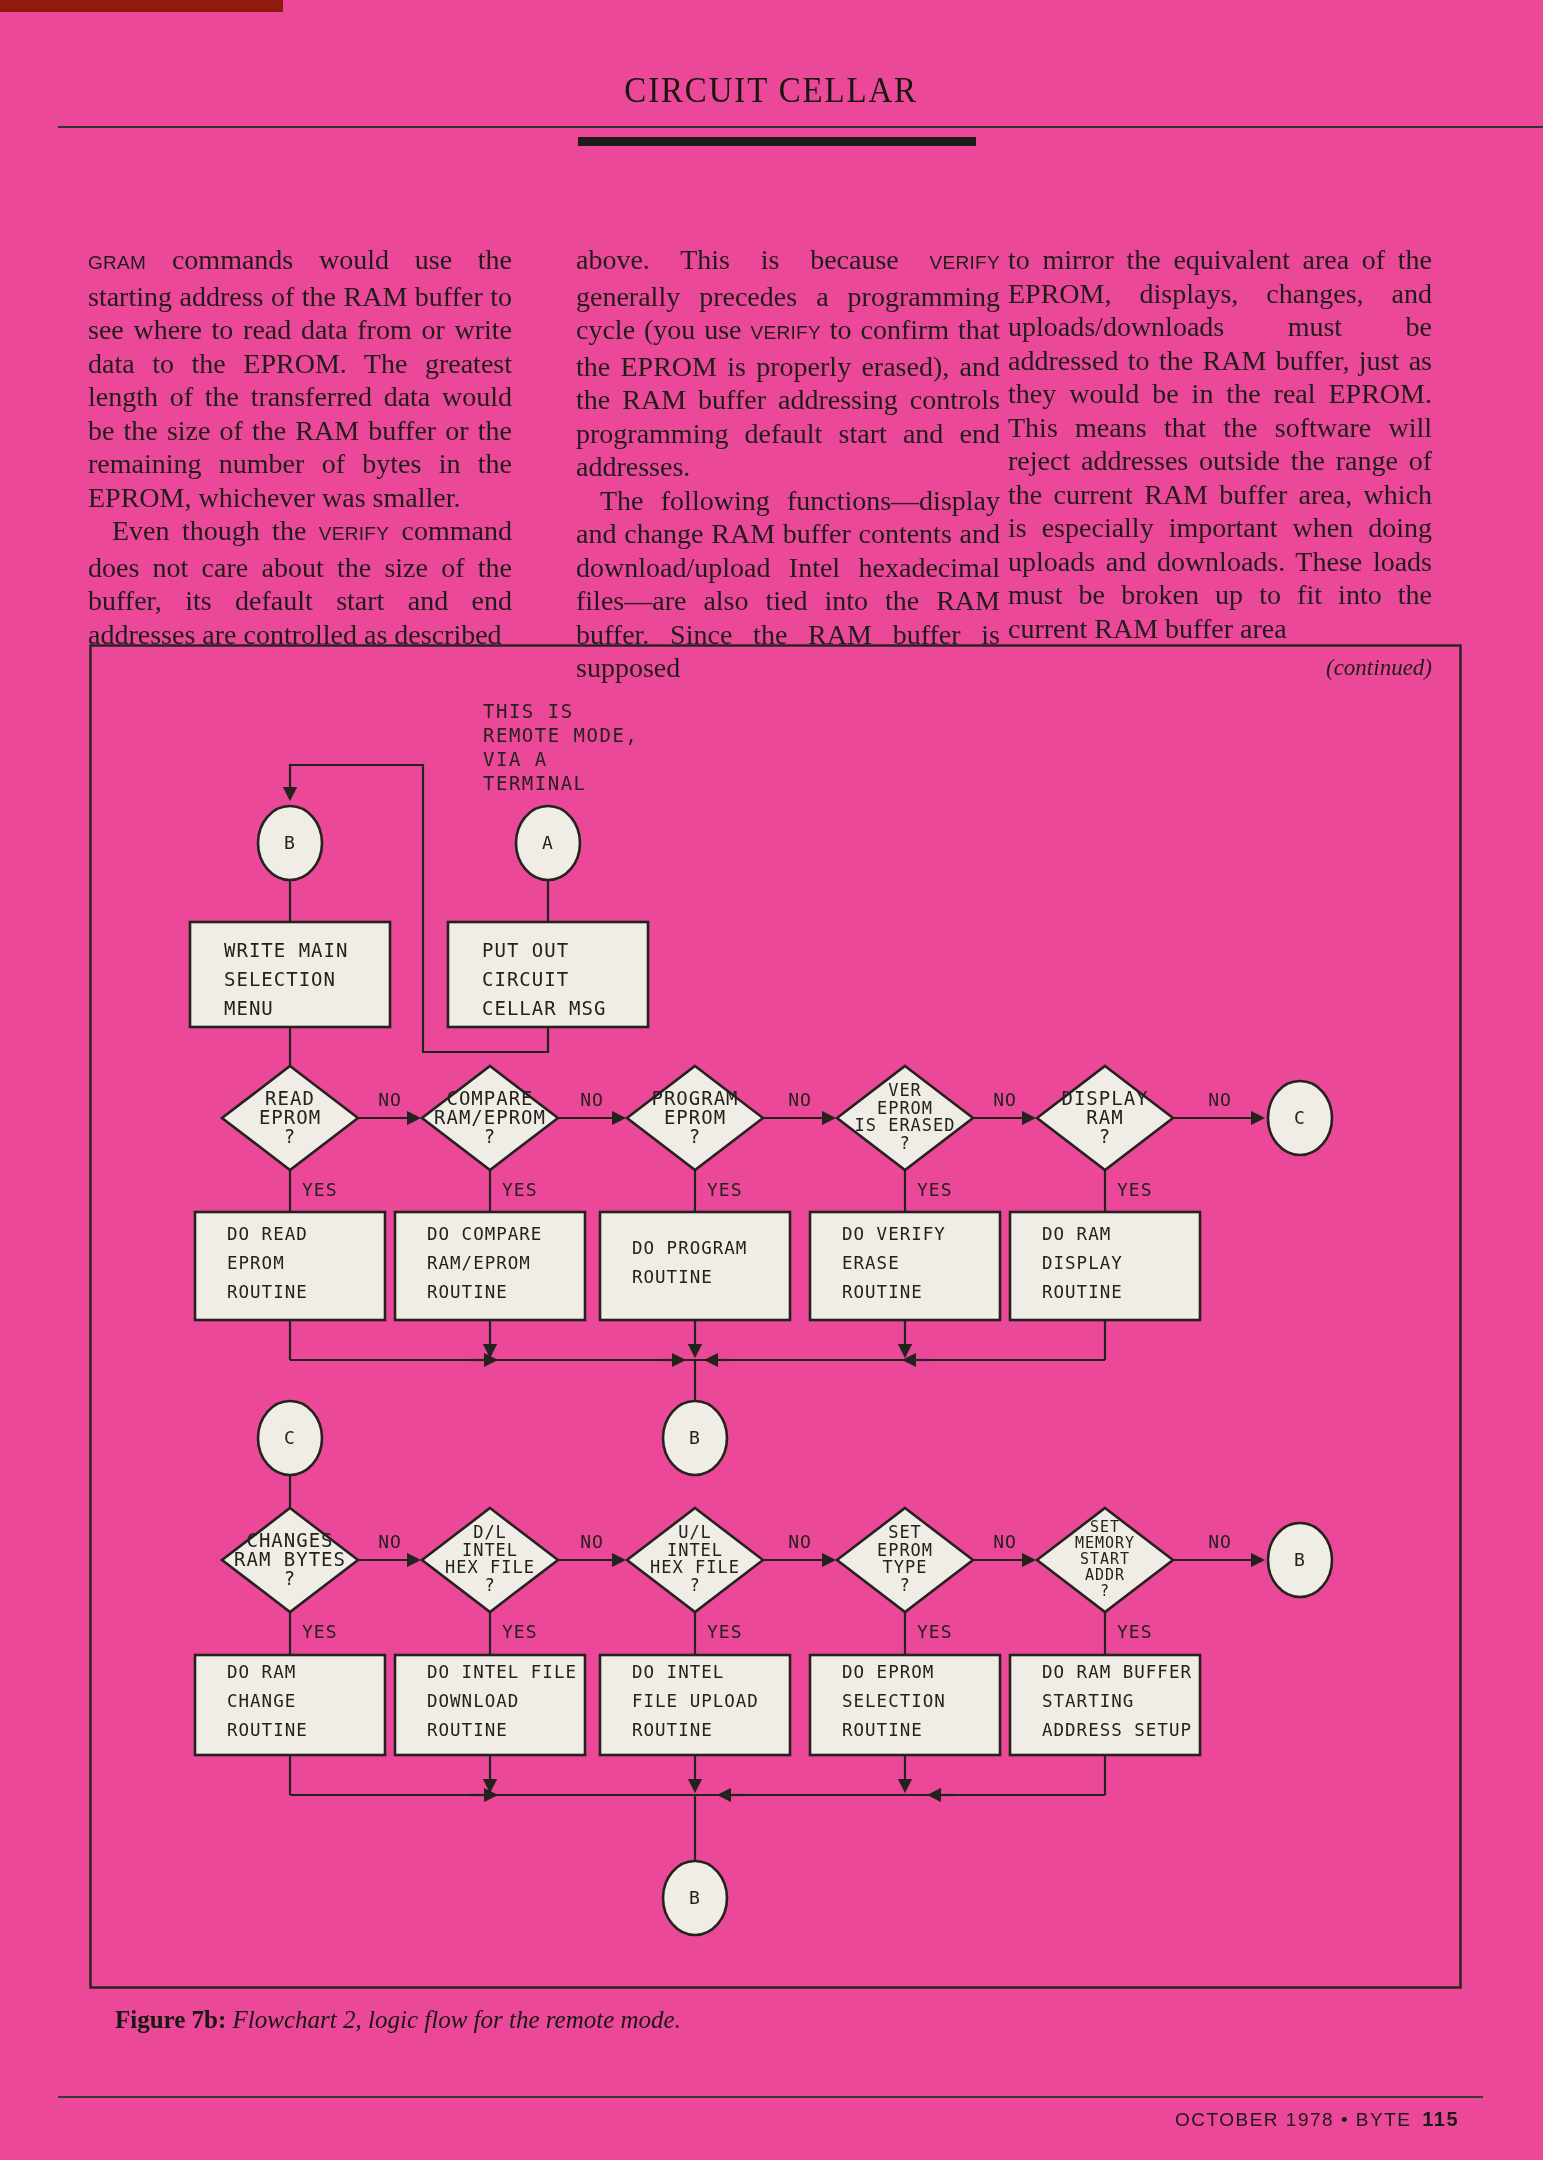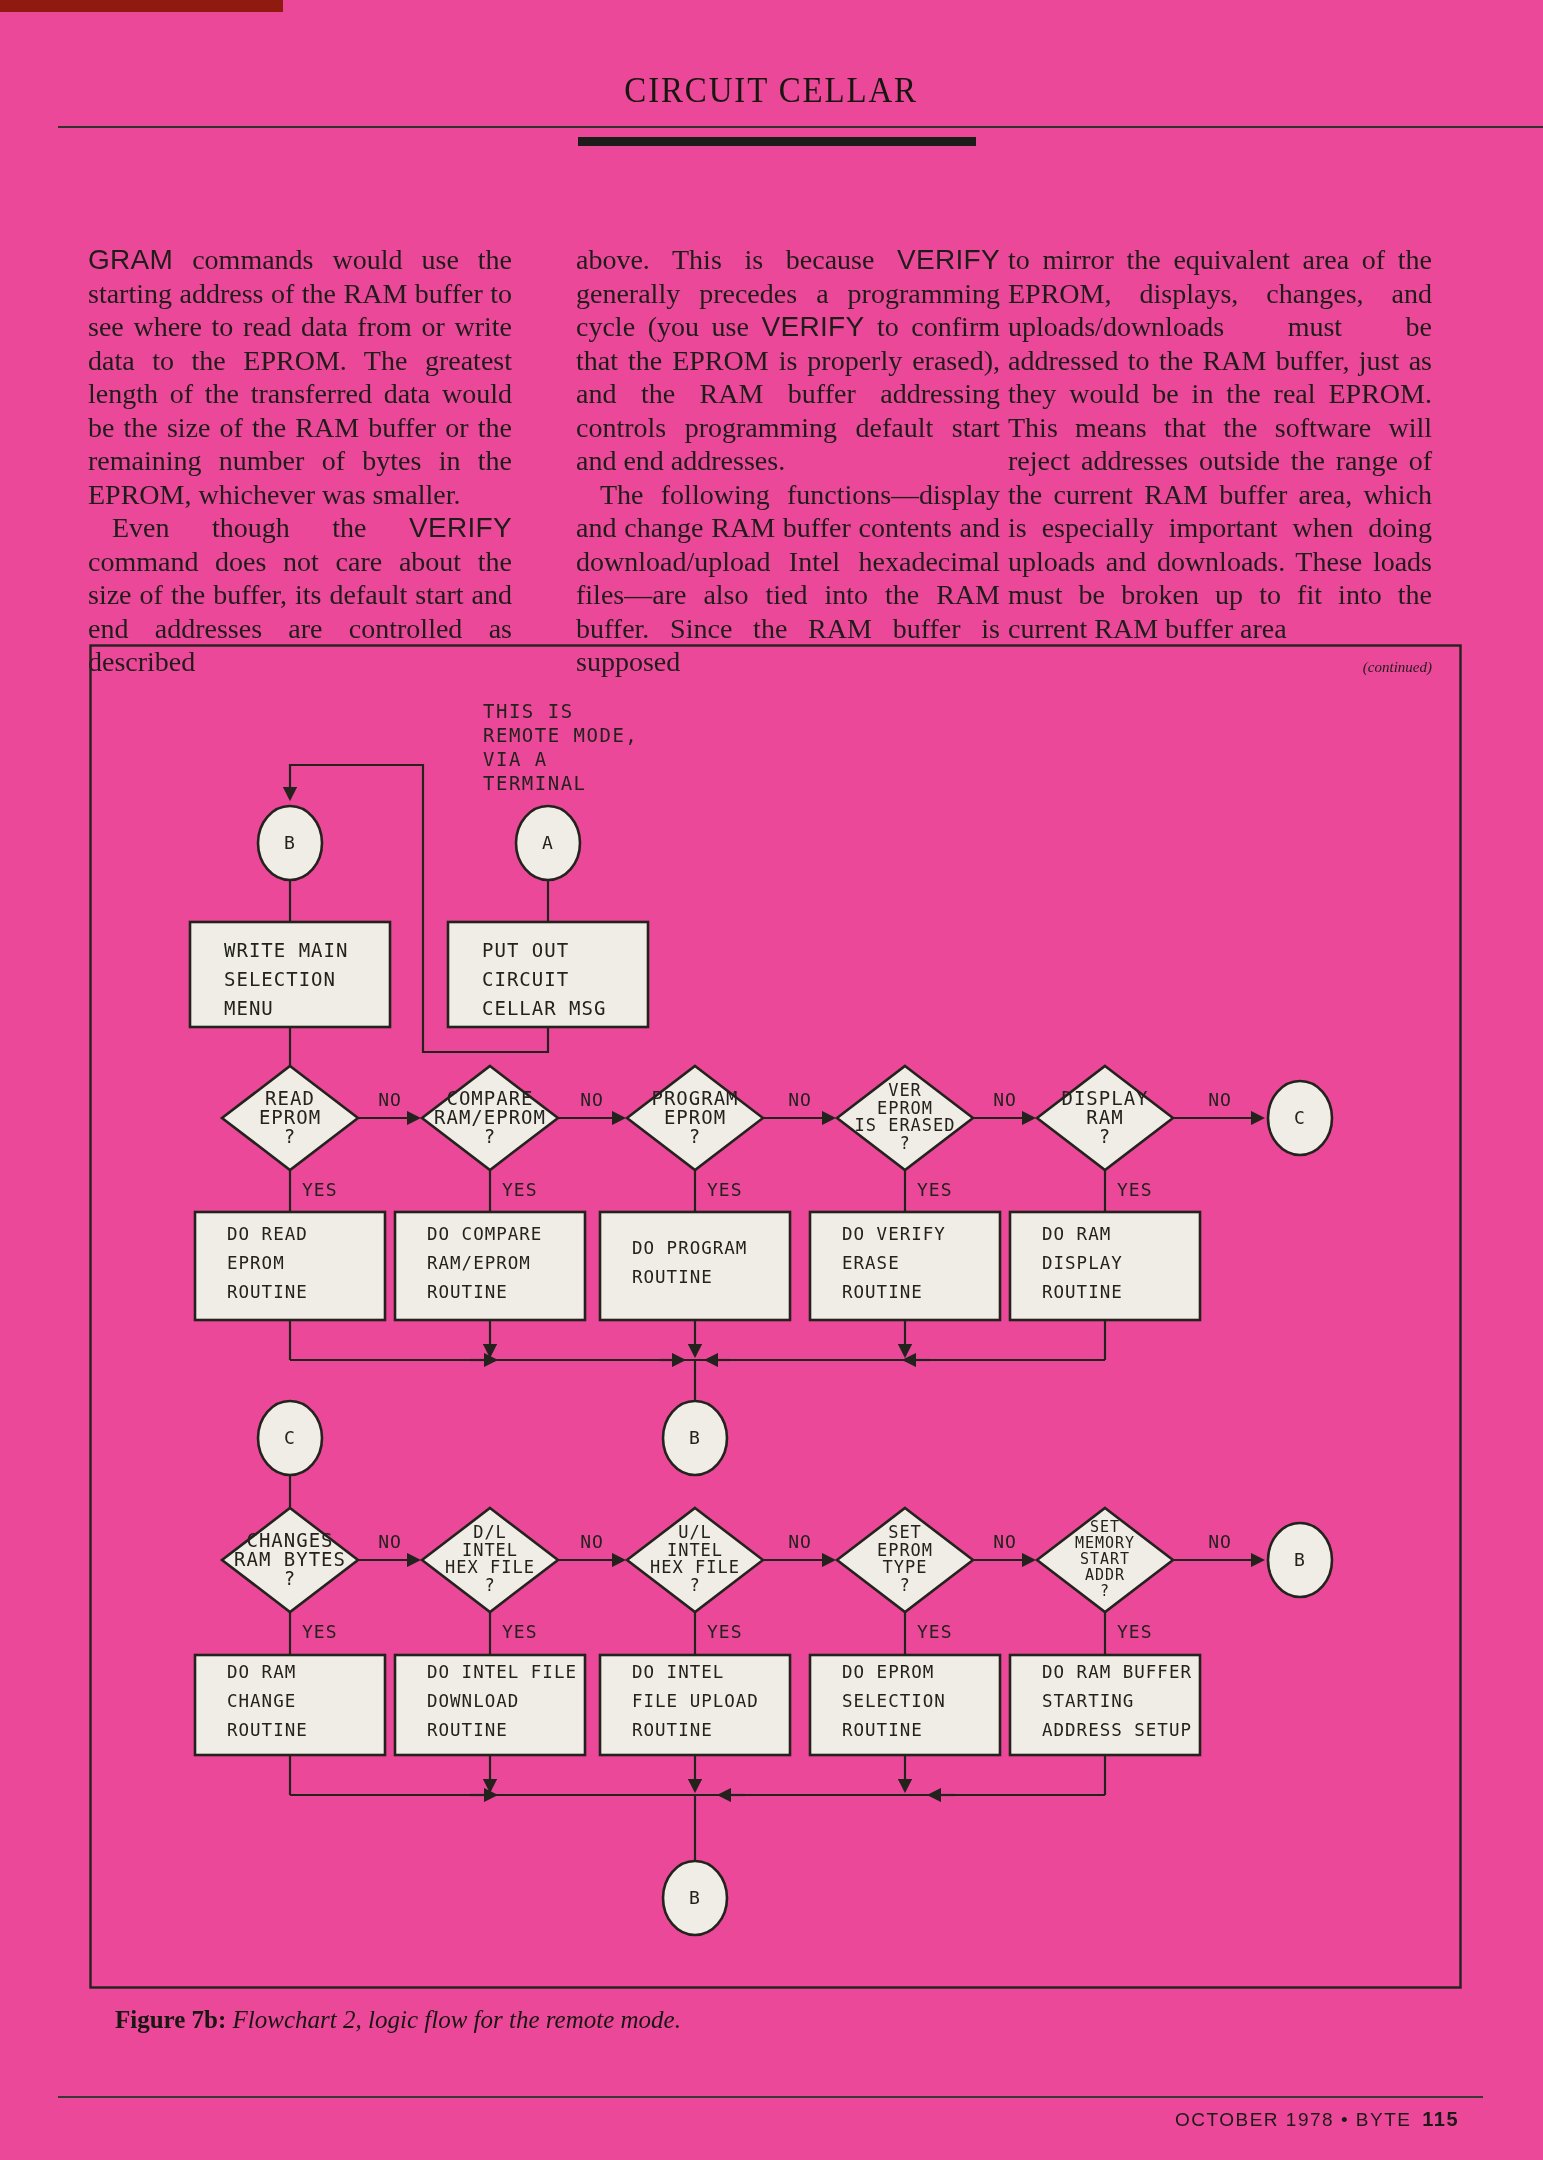--- a/index.html
+++ b/index.html
@@ -8,23 +8,23 @@
   .red-bar{position:absolute;left:0;top:0;width:283px;height:12px;background:#8e1a10;}
   .header{position:absolute;left:0;top:70px;width:100%;text-align:center;}
   .header .title{font-family:"Liberation Serif",serif;font-size:35px;letter-spacing:2px;
         color:#17160f;display:inline-block;transform:scaleX(.94) scaleY(1.05);}
   .rule-thin{position:absolute;left:58px;top:126px;width:1485px;height:2px;background:#33312c;}
   .rule-thick{position:absolute;left:578px;top:137px;width:398px;height:9px;background:#1d1c18;}
   .col{position:absolute;top:243px;width:424px;font-size:28px;line-height:33.5px;
        text-align:justify;color:#1f1d1a;}
   .col p{margin:0;}
   .col p.indent{text-indent:24px;}
-  .col .cmd{font-family:"Liberation Sans",sans-serif;font-size:28px;letter-spacing:.3px;}
+  .col .cmd{font-family:"Liberation Sans",sans-serif;font-size:19px;letter-spacing:.3px;}
   .col .it{}
-  .continued{text-align:right;font-style:italic;font-size:15px;margin-top:6px;}
+  .continued{text-align:right;font-style:italic;font-size:23px;margin-top:6px;}
   .figure-box{position:absolute;left:88px;top:643px;width:1378px;height:1350px;}
   .figure-box svg{width:100%;height:100%;display:block;}
   svg text{font-family:"DejaVu Sans Mono",monospace;fill:#24221d;}
   .caption{position:absolute;left:92px;top:2006px;font-size:25px;color:#181712;margin-left:23px;}
   .caption .cap-label{font-weight:bold;}
   .caption .cap-text{font-style:italic;}
   .footer-rule{position:absolute;left:58px;top:2096px;width:1425px;height:2px;background:#3a3833;}
   .footer{position:absolute;left:0;right:84px;top:2108px;text-align:right;
           font-family:"Liberation Sans",sans-serif;font-size:19px;letter-spacing:1.5px;color:#1c1b17;}
   .footer .pagenum{font-weight:bold;margin-left:4px;font-size:20px;}

